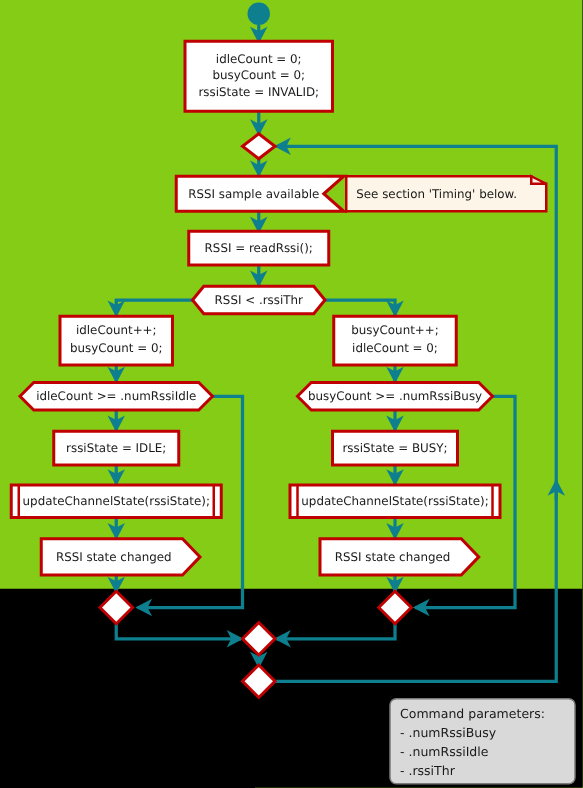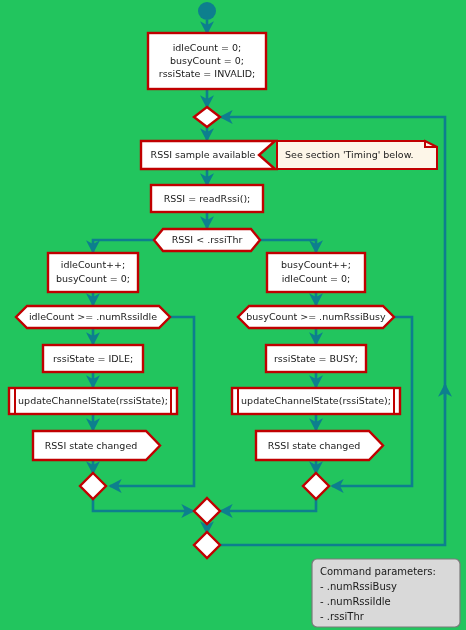--- a/index.html
+++ b/index.html
@@ -1,17 +1,17 @@
 <!DOCTYPE html>
 <html><head>
 <meta charset="utf-8">
 <style>
   html,body{margin:0;padding:0;background:#000;}
   body{width:466px;height:630px;overflow:hidden;font-family:"DejaVu Sans",sans-serif;}
-  #stage{position:relative;width:466px;height:630px;background:#22c55e;}
+  #stage{position:relative;width:466px;height:471px;background:#84cc16;}
   svg#flow{position:absolute;left:0;top:0;width:466px;height:630px;}
   .nodetext{font-family:"DejaVu Sans",sans-serif;font-size:9.5px;fill:#1a1a1a;
             dominant-baseline:middle;text-anchor:middle;}
   .notetext{font-family:"DejaVu Sans",sans-serif;font-size:9.5px;fill:#1a1a1a;
             dominant-baseline:middle;text-anchor:start;}
   .legtext{font-family:"DejaVu Sans",sans-serif;font-size:10px;fill:#1a1a1a;
            dominant-baseline:middle;text-anchor:start;}
   .shape{fill:#ffffff;stroke:#c00000;stroke-width:2.4;}
   .shape-note{fill:#fdf6e8;stroke:#c00000;stroke-width:2;}
   .shape-legend{fill:#d9d9d9;stroke:#7a7a7a;stroke-width:1.2;}

